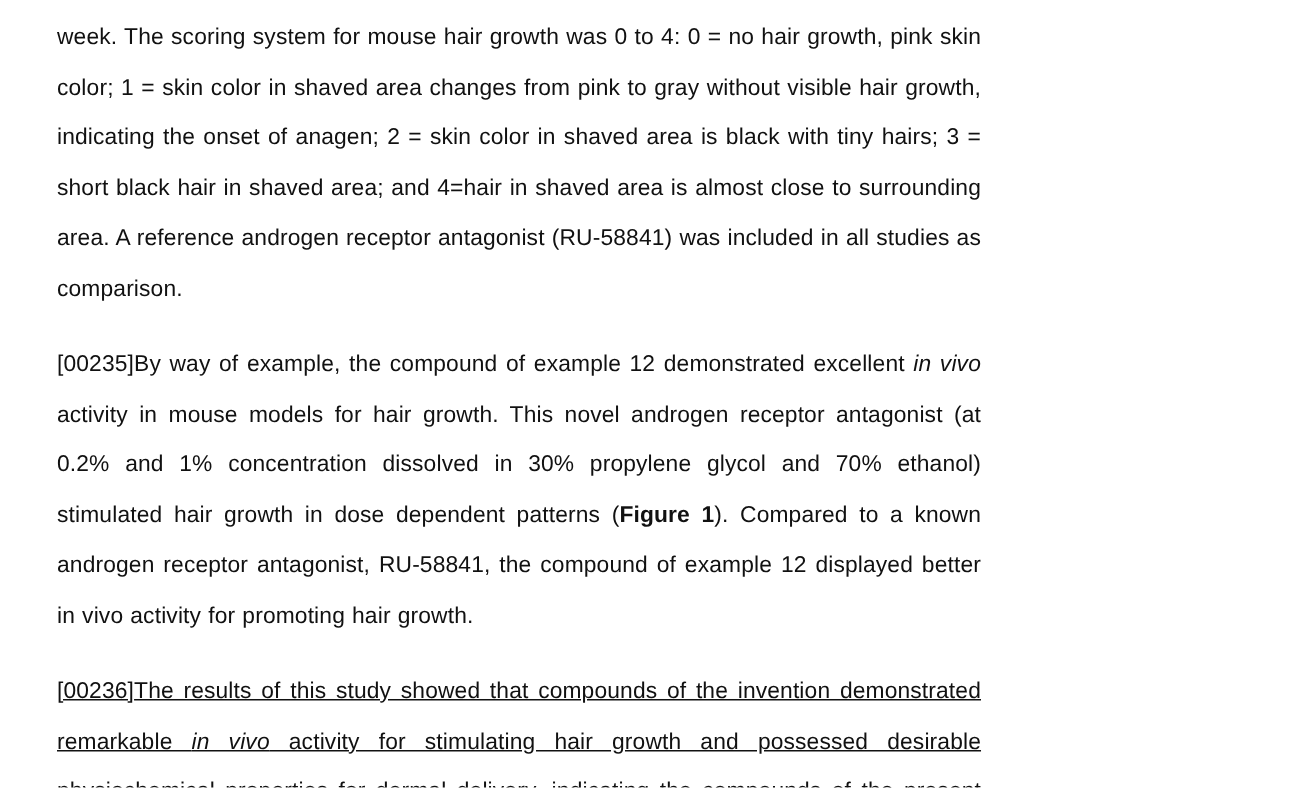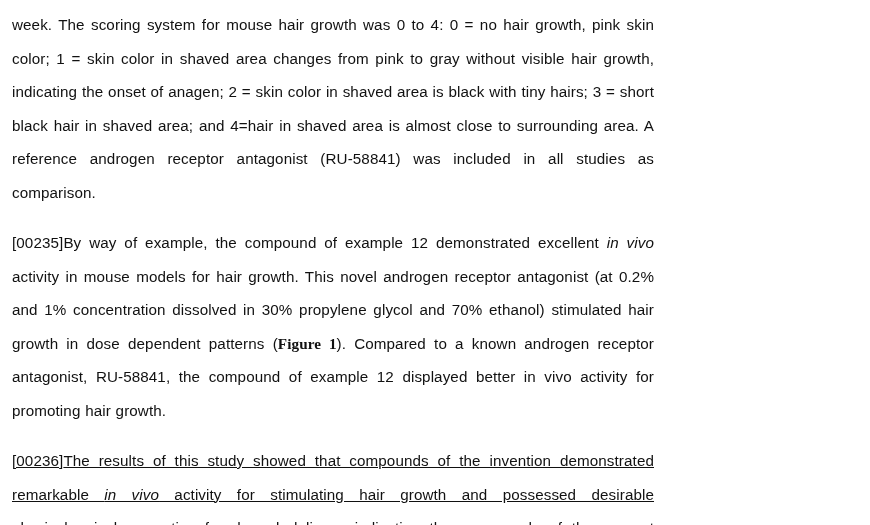--- a/index.html
+++ b/index.html
@@ -11,21 +11,21 @@
     height: 525px;
     background: #ffffff;
     font-family: "Liberation Sans", sans-serif;
     color: #0d0d0d;
     overflow: hidden;
   }
   .page {
     width: 688px;
     height: 525px;
     box-sizing: border-box;
-    padding: 8px 34px 0 12px;
+    padding: 8px 34px 0 38px;
     position: relative;
   }
   .para {
     font-size: 15.2px;
     line-height: 33.5px;
     text-align: justify;
     text-justify: inter-word;
     margin: 0 0 16px 0;
     letter-spacing: 0.1px;
     word-spacing: 0.4px;
@@ -35,21 +35,20 @@
     margin-bottom: 0;
   }
   .para .tag {
     white-space: nowrap;
   }
   i {
     font-style: italic;
   }
   b {
     font-weight: bold;
-    font-family: Liberation Serif, serif;
   }
   
   .p1 { margin-bottom: 17px; }
   .p2 { margin-bottom: 17px; }
   .p3 { margin-bottom: 0; text-decoration: underline; }
 </style>
 </head>
 <body>
 
 <div class="page">

